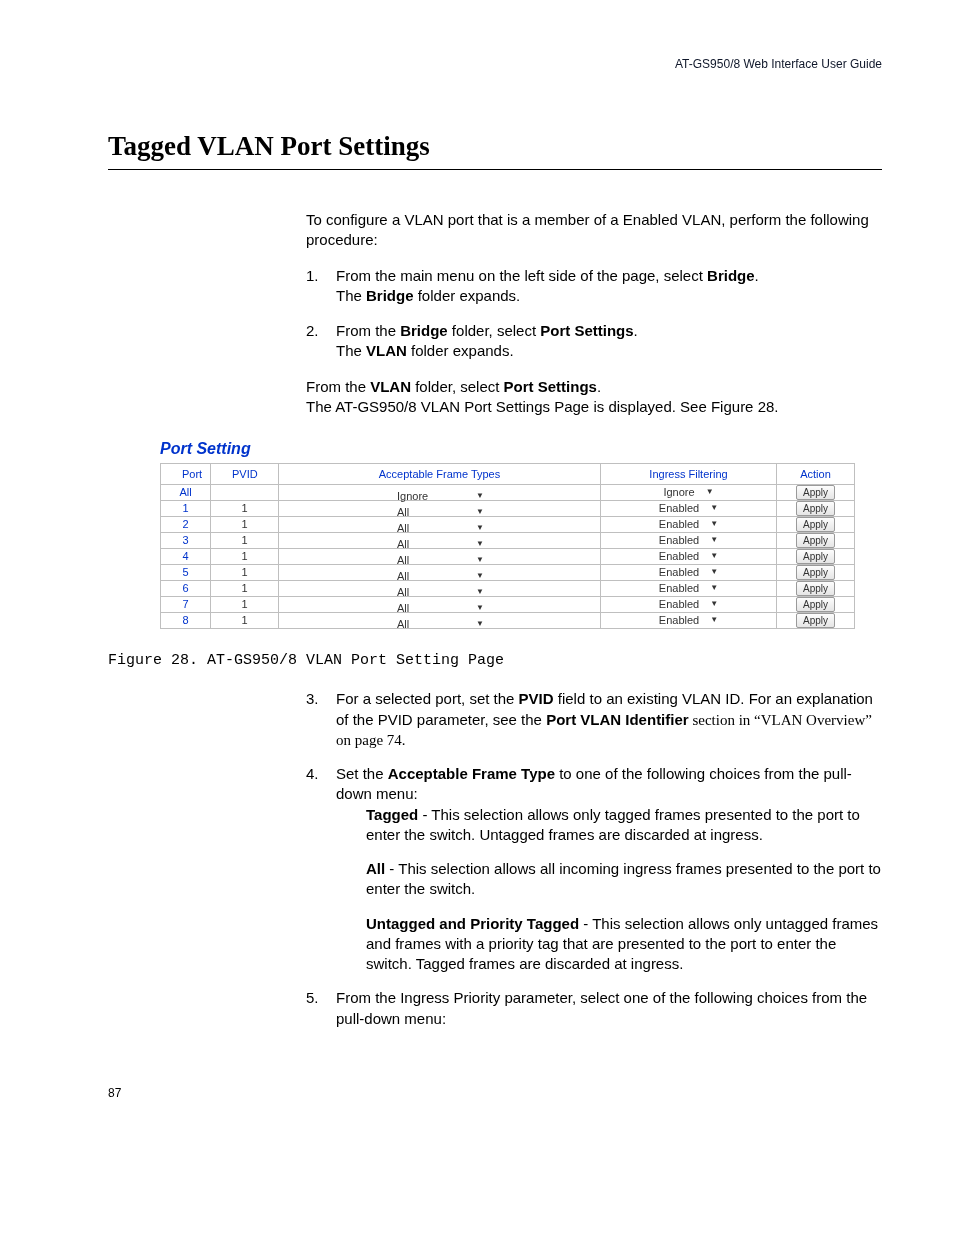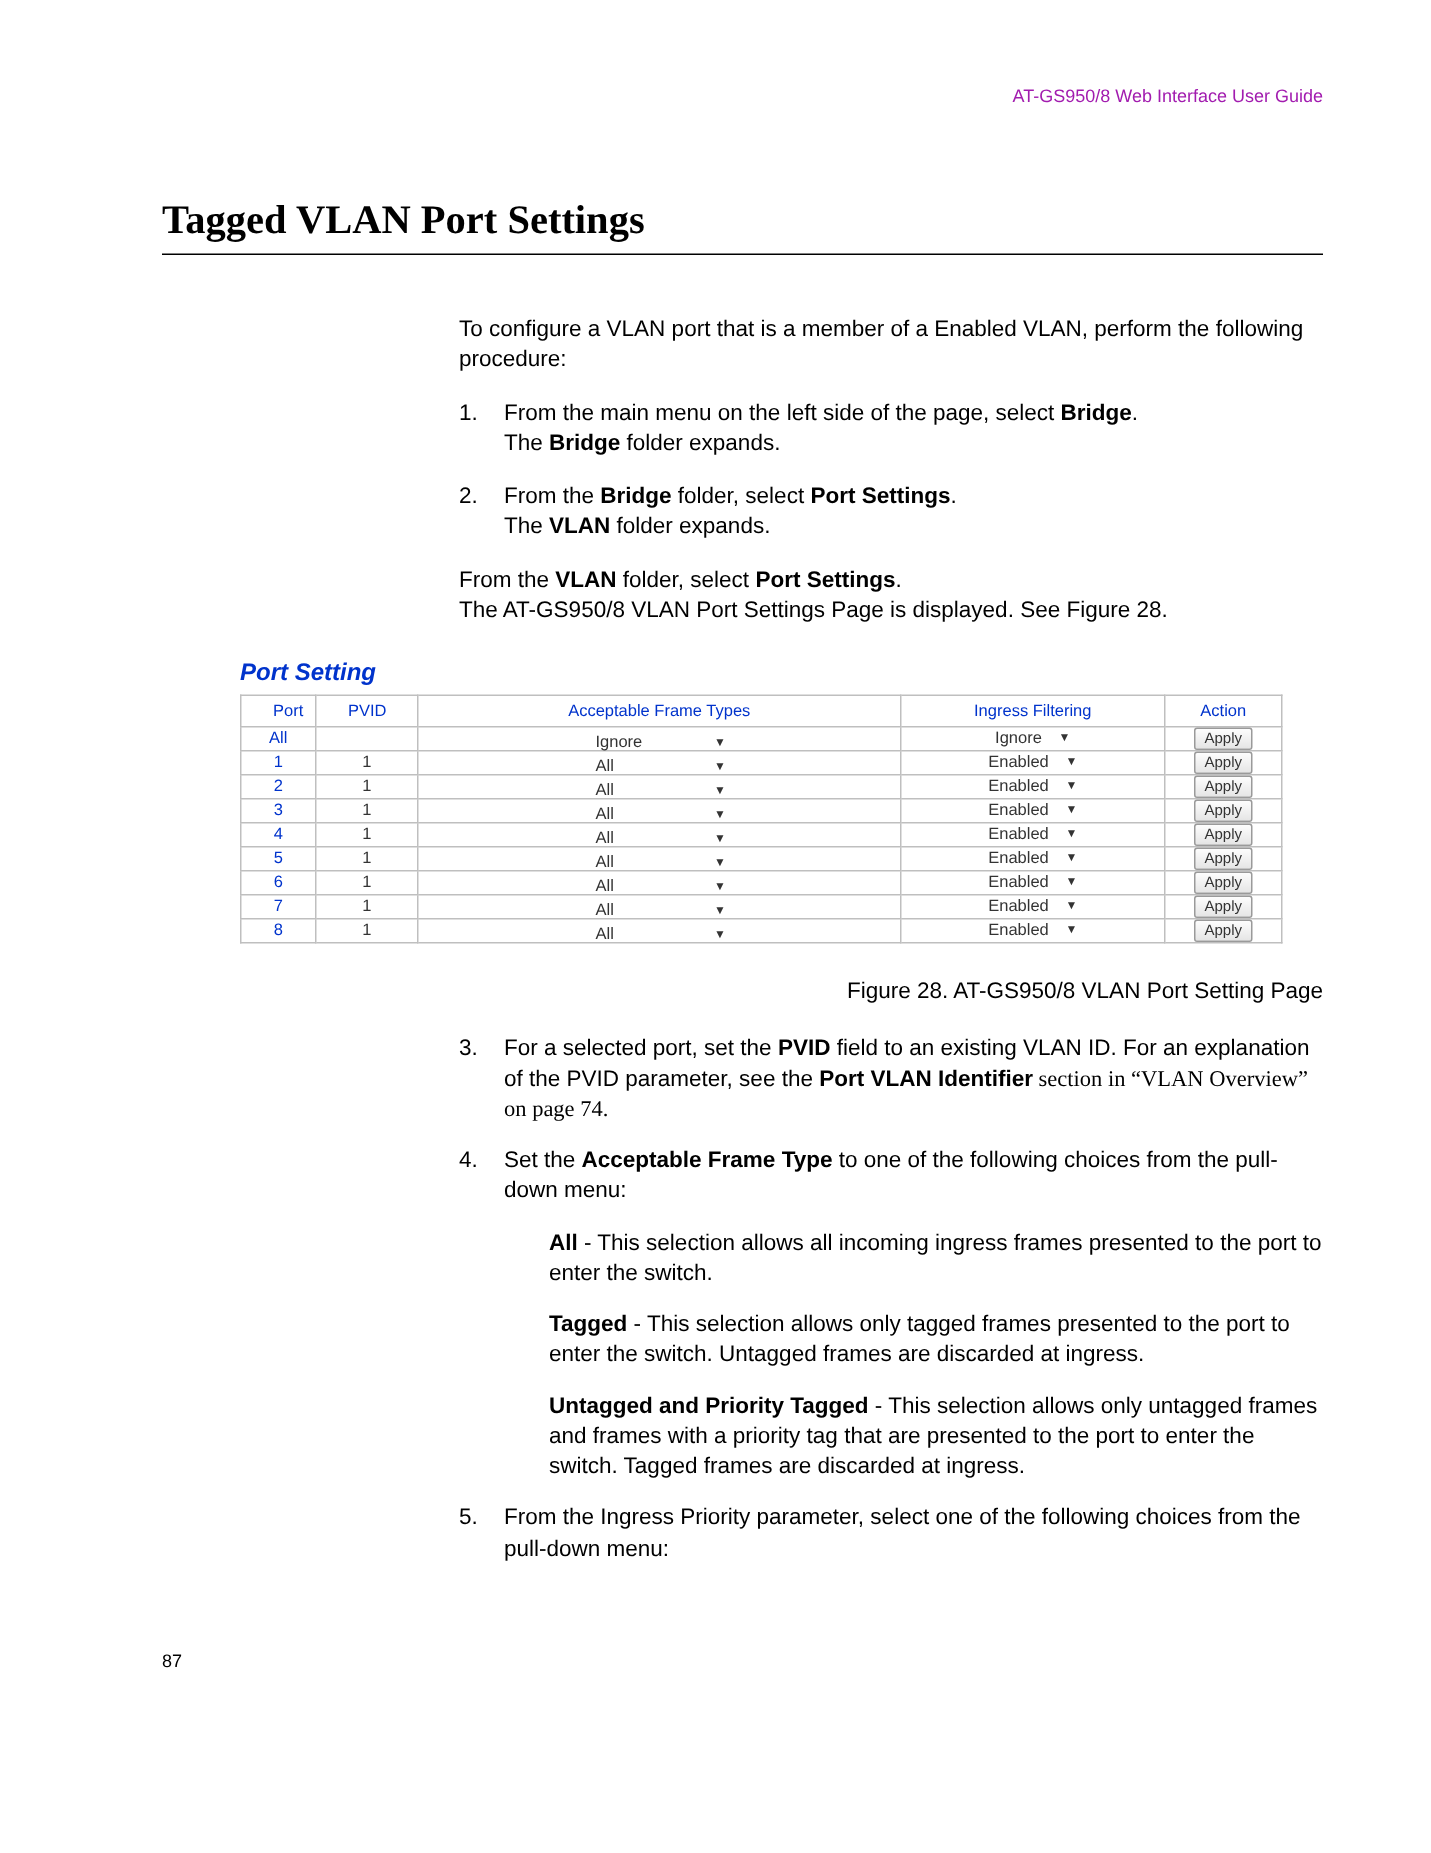--- a/index.html
+++ b/index.html
@@ -8,21 +8,21 @@
     color: #000;
     margin: 0;
     padding: 56px 72px 40px 108px;
     width: 954px;
     box-sizing: border-box;
     line-height: 1.35;
   }
   .header-right {
     text-align: right;
     font-size: 12px;
-    color: #a21caf;
+    color: #0f172a;
     margin-bottom: 56px;
   }
   h1.section-title {
     font-family: "Times New Roman", Times, serif;
     font-weight: bold;
     font-size: 27px;
     margin: 0 0 4px 0;
   }
   .title-rule {
     border: none;
@@ -116,23 +116,24 @@
     width: 100%;
   }
   .dd .caret {
     font-size: 8px;
     color: #333;
   }
   .dd.wide { justify-content: center; position: relative; }
   .dd.wide .label { position: absolute; left: 114px; }
   .dd.wide .caret { position: absolute; right: 112px; }
   .figure-caption {
-    text-align: right;
+    text-align: left;
     font-size: 15px;
     margin: 22px 0 18px 0;
+    font-family: Liberation Mono, monospace;
   }
   .page-num {
     text-align: left;
     font-size: 12px;
     margin-top: 56px;
   }
 </style>
 </head>
 <body>
 
@@ -281,22 +282,22 @@
 
 <div class="content-block">
   <ol class="steps">
     <li>
       <span class="num">3.</span>
       <span>For a selected port, set the </span><b>PVID</b><span> field to an existing VLAN ID. For an explanation of the PVID parameter, see the </span><b>Port VLAN Identifier</b><span style="font-family:'Times New Roman',serif"> section in “VLAN Overview” on page 74.</span>
     </li>
     <li>
       <span class="num">4.</span>
       <span>Set the </span><b>Acceptable Frame Type</b><span> to one of the following choices from the pull-down menu:</span>
+      <div class="indent"><b>Tagged</b><span> - This selection allows only tagged frames presented to the port to enter the switch. Untagged frames are discarded at ingress.</span></div>
       <div class="indent" style="margin-top:14px"><b>All</b><span> - This selection allows all incoming ingress frames presented to the port to enter the switch.</span></div>
-      <div class="indent"><b>Tagged</b><span> - This selection allows only tagged frames presented to the port to enter the switch. Untagged frames are discarded at ingress.</span></div>
       <div class="indent"><b>Untagged and Priority Tagged</b><span> - This selection allows only untagged frames and frames with a priority tag that are presented to the port to enter the switch. Tagged frames are discarded at ingress.</span></div>
     </li>
     <li>
       <span class="num">5.</span>
       <span>From the Ingress Priority parameter, select one of the following choices from the pull-down menu:</span>
     </li>
   </ol>
 </div>
 
 <div class="page-num">87</div>

